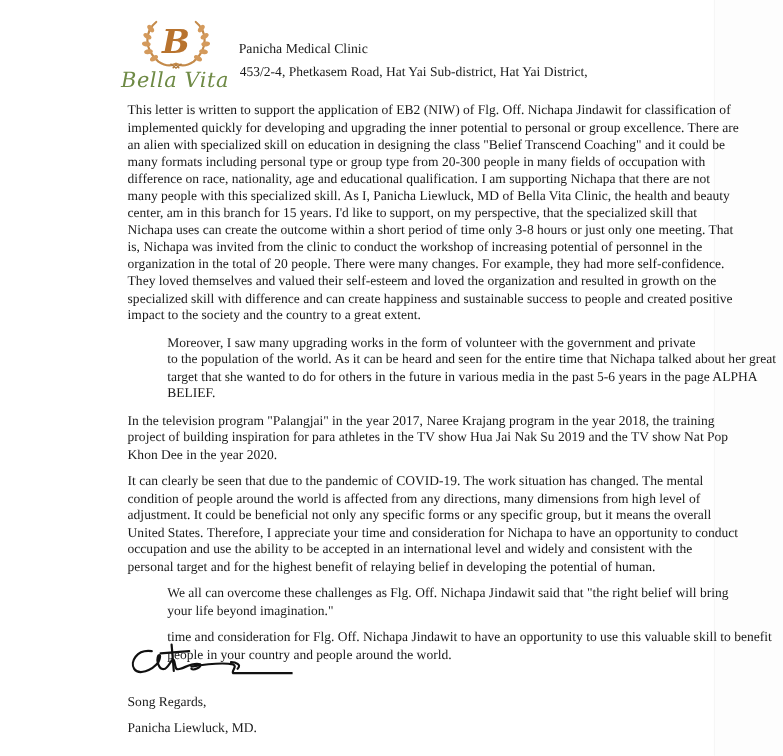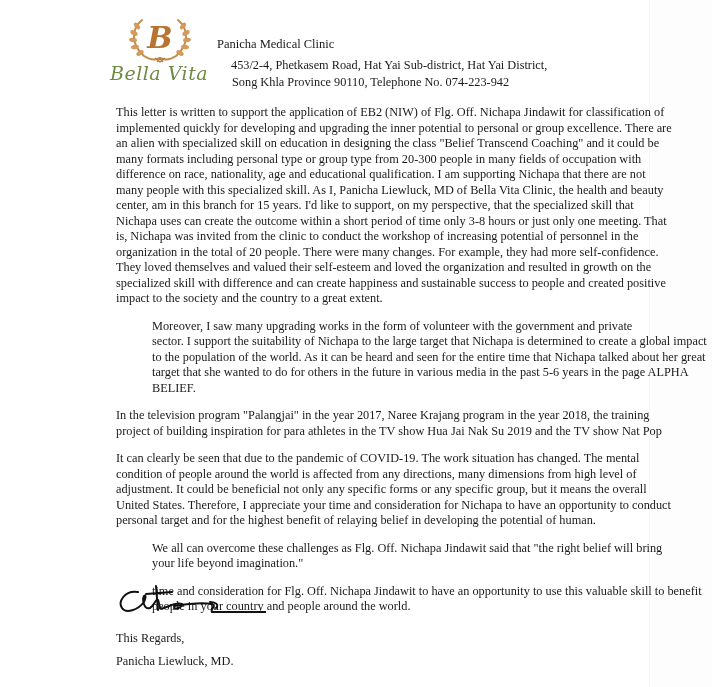--- a/index.html
+++ b/index.html
@@ -3,24 +3,24 @@
 <meta charset="utf-8">
 <style>
   html, body { margin: 0; padding: 0; background: #ffffff; }
   body { width: 712px; height: 687px; position: relative; overflow: hidden; }
   .page { position: absolute; left: 0; top: 0; width: 712px; height: 687px; background: #ffffff; }
   .right-strip { position: absolute; right: 0; top: 0; width: 62px; height: 687px; background: #fdfdfd; border-left: 1px solid #f6f6f6; }
   .serif { font-family: "Liberation Serif", "DejaVu Serif", serif; color: #1a1a1a; }
   .logo { position: absolute; left: 110px; top: 14px; width: 100px; height: 76px; }
   .logo-wordmark { position: absolute; left: 0; top: 48px; width: 100px; text-align: left; font-family: "DejaVu Serif", serif; font-style: italic; font-size: 19px; color: #6e8a45; letter-spacing: 0.5px; }
   .clinic-name { position: absolute; left: 217px; top: 37px; font-size: 12.5px; font-weight: normal; }
-  .address { position: absolute; left: 231px; top: 57px; font-size: 12.3px; line-height: 17px; }
+  .address { position: absolute; left: 218px; top: 57px; font-size: 12.3px; line-height: 17px; }
   .address div { white-space: nowrap; }
   .body-text { position: absolute; left: 116px; top: 93px; width: 545px; font-size: 12.3px; line-height: 15.5px; }
-  .body-text p { margin: 12px 0 9px 0; text-align: left; }
+  .body-text p { margin: 0 0 9px 0; text-align: left; }
   .body-text p.indent { text-indent: 36px; }
   .line { white-space: nowrap; display: block; }
   .signature { position: absolute; left: 116px; top: 580px; width: 150px; height: 40px; }
   .closing { position: absolute; left: 116px; top: 631px; font-size: 12.3px; }
   .signer { position: absolute; left: 116px; top: 654px; font-size: 12.3px; }
 </style>
 </head>
 <body>
 
 <div class="page">
@@ -46,55 +46,55 @@
       </g>
       <path d="M45 44 L50 48 L55 44 M47 48 L50 45 L53 48" stroke="#b07a40" stroke-width="1.2" fill="none"></path>
       <text x="50" y="34" text-anchor="middle" font-family="DejaVu Serif, serif" font-style="italic" font-weight="bold" font-size="30" fill="#b8732e">B</text>
     </svg>
     <div class="logo-wordmark">Bella Vita</div>
   </div>
 
   <div class="clinic-name serif">Panicha Medical Clinic</div>
   <div class="address serif">
     <div>453/2-4, Phetkasem Road, Hat Yai Sub-district, Hat Yai District,</div>
-    <div style="margin-left:1px;">Song Khla Province 90110, Telephone No. 074-223-942</div>
   </div>
 
   <div class="body-text serif" id="letter-body">
       <p>
         <span class="line">This letter is written to support the application of EB2 (NIW) of Flg. Off. Nichapa Jindawit for classification of</span>
         <span class="line">implemented quickly for developing and upgrading the inner potential to personal or group excellence. There are</span>
         <span class="line">an alien with specialized skill on education in designing the class "Belief Transcend Coaching" and it could be</span>
         <span class="line">many formats including personal type or group type from 20-300 people in many fields of occupation with</span>
         <span class="line">difference on race, nationality, age and educational qualification. I am supporting Nichapa that there are not</span>
         <span class="line">many people with this specialized skill. As I, Panicha Liewluck, MD of Bella Vita Clinic, the health and beauty</span>
         <span class="line">center, am in this branch for 15 years. I'd like to support, on my perspective, that the specialized skill that</span>
         <span class="line">Nichapa uses can create the outcome within a short period of time only 3-8 hours or just only one meeting. That</span>
         <span class="line">is, Nichapa was invited from the clinic to conduct the workshop of increasing potential of personnel in the</span>
         <span class="line">organization in the total of 20 people. There were many changes. For example, they had more self-confidence.</span>
         <span class="line">They loved themselves and valued their self-esteem and loved the organization and resulted in growth on the</span>
         <span class="line">specialized skill with difference and can create happiness and sustainable success to people and created positive</span>
         <span class="line">impact to the society and the country to a great extent.</span>
       </p>
       <p class="indent">
         <span class="line" style="text-indent: 36px;">Moreover, I saw many upgrading works in the form of volunteer with the government and private</span>
-        <span class="line">sector. I support the suitability of Nichapa to the large target that Nichapa is determined to create a global impact</span>
         <span class="line">to the population of the world. As it can be heard and seen for the entire time that Nichapa talked about her great</span>
         <span class="line">target that she wanted to do for others in the future in various media in the past 5-6 years in the page ALPHA</span>
         <span class="line">BELIEF.</span>
       </p>
       <p>
         <span class="line">In the television program "Palangjai" in the year 2017, Naree Krajang program in the year 2018, the training</span>
         <span class="line">project of building inspiration for para athletes in the TV show Hua Jai Nak Su 2019 and the TV show Nat Pop</span>
+        <span class="line">Khon Dee in the year 2020.</span>
       </p>
       <p>
         <span class="line">It can clearly be seen that due to the pandemic of COVID-19. The work situation has changed. The mental</span>
         <span class="line">condition of people around the world is affected from any directions, many dimensions from high level of</span>
         <span class="line">adjustment. It could be beneficial not only any specific forms or any specific group, but it means the overall</span>
         <span class="line">United States. Therefore, I appreciate your time and consideration for Nichapa to have an opportunity to conduct</span>
+        <span class="line">occupation and use the ability to be accepted in an international level and widely and consistent with the</span>
         <span class="line">personal target and for the highest benefit of relaying belief in developing the potential of human.</span>
       </p>
       <p class="indent">
         <span class="line" style="text-indent: 36px;">We all can overcome these challenges as Flg. Off. Nichapa Jindawit said that "the right belief will bring</span>
         <span class="line">your life beyond imagination."</span>
       </p>
       <p class="indent">
         <span class="line">time and consideration for Flg. Off. Nichapa Jindawit to have an opportunity to use this valuable skill to benefit</span>
         <span class="line">people in your country and people around the world.</span>
       </p>
@@ -103,15 +103,15 @@
   <svg class="signature" viewBox="0 0 150 40">
     <g fill="none" stroke="#111" stroke-width="2" stroke-linecap="round" stroke-linejoin="round">
       <path d="M22 12 C8 10 2 22 6 28 C10 34 22 30 28 22 C30 18 30 14 28 16 C26 20 28 30 34 28 C38 26 40 18 42 20 C44 24 42 30 48 28 C54 26 60 22 66 24 C68 26 60 30 58 28"></path>
       <path d="M40 6 L42 30"></path>
       <path d="M30 14 L56 12"></path>
       <path d="M58 26 C70 24 86 22 96 24 C100 26 94 30 96 32 L150 32"></path>
       <path d="M94 22 C98 22 104 24 100 28"></path>
     </g>
   </svg>
 
-  <div class="closing serif">This Regards,</div>
+  <div class="closing serif">Song Regards,</div>
   <div class="signer serif">Panicha Liewluck, MD.</div>
 </div>
 
 </body></html>

